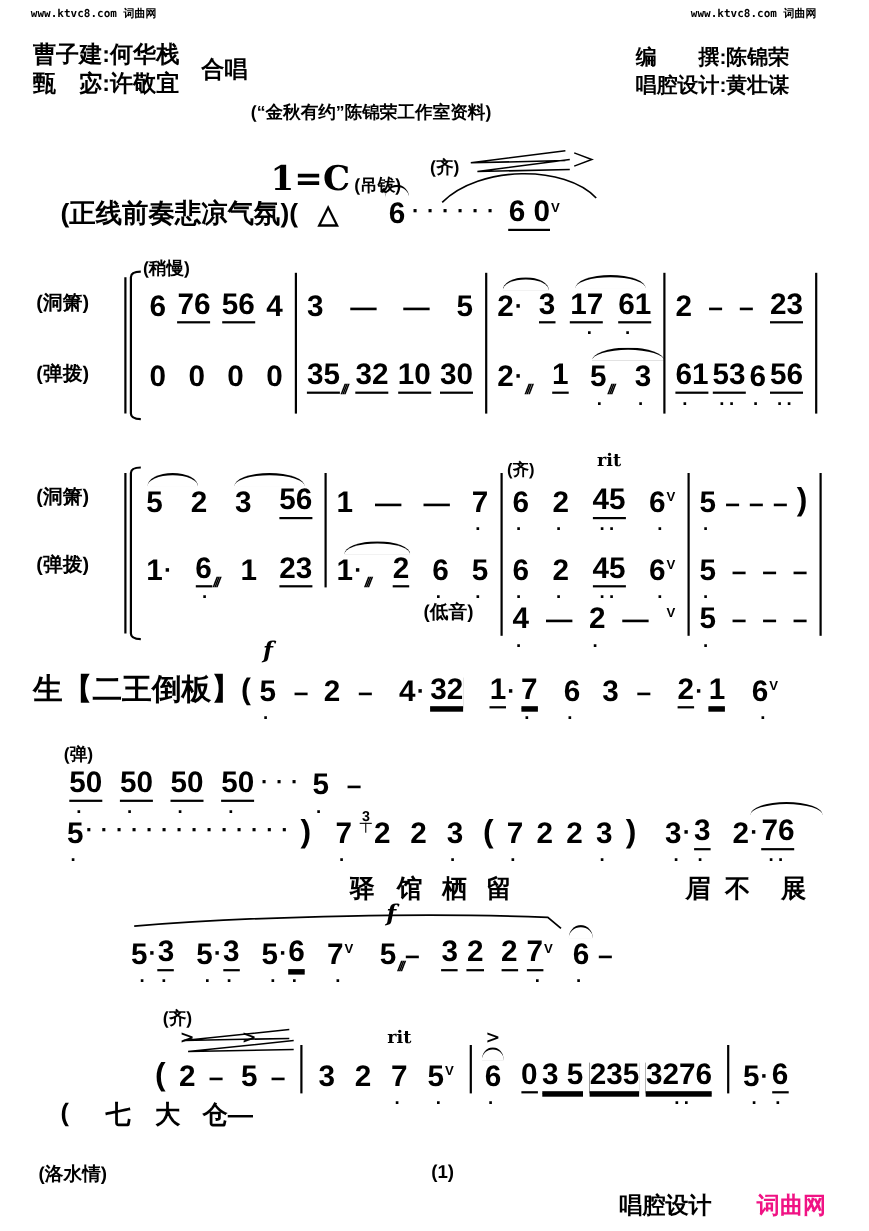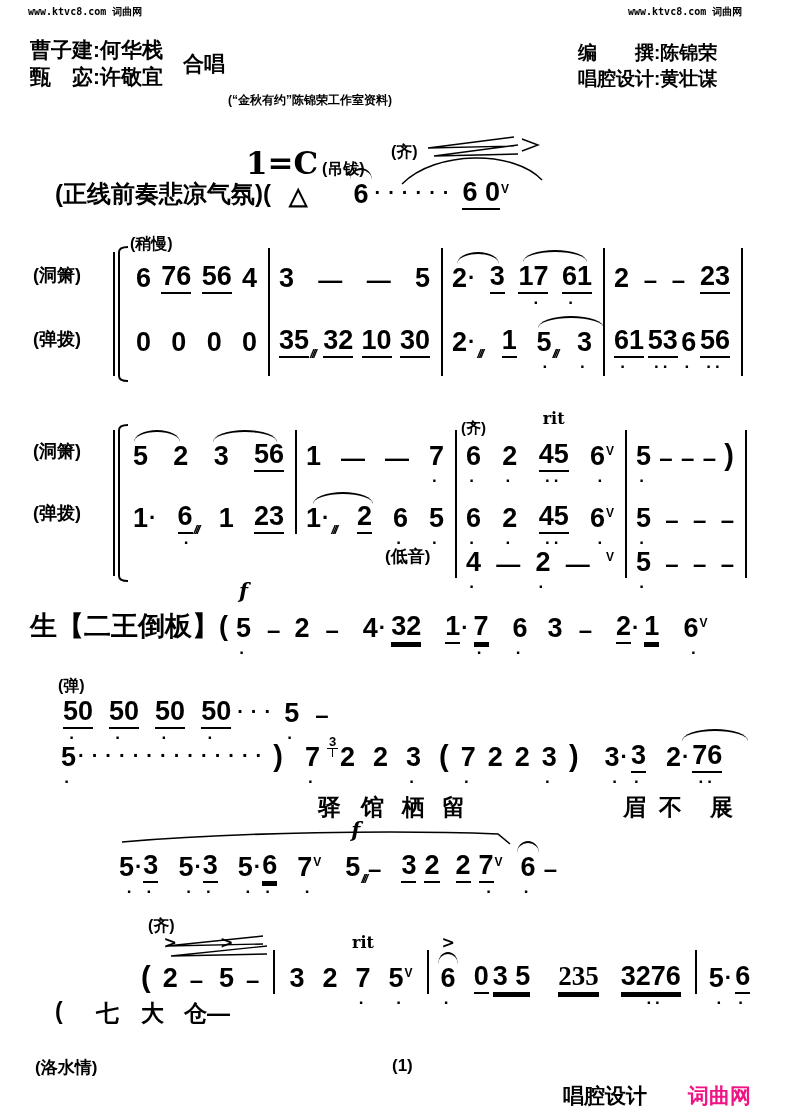--- a/index.html
+++ b/index.html
@@ -3,21 +3,21 @@
 <meta charset="utf-8">
 <style>
   html,body{margin:0;padding:0;background:#fff;}
   .page{position:relative;width:790px;height:1119px;background:#fff;overflow:hidden;
         font-family:"Liberation Sans",sans-serif;color:#000;}
   .abs{position:absolute;white-space:nowrap;}
   .wm{font-family:"DejaVu Sans Mono",monospace;font-size:10px;font-weight:bold;}
   .title{font-size:52px;font-weight:700;letter-spacing:4px;}
   .cred{font-size:21px;font-weight:600;line-height:27px;}
   .credR{font-size:19px;font-weight:600;line-height:26px;}
-  .sub{font-size:12px;font-weight:600;}
+  .sub{font-size:16px;font-weight:600;}
   .key{font-family:"DejaVu Serif",serif;font-size:31px;font-weight:700;}
   .small-cn{font-size:16px;font-weight:600;}
   .inst{font-size:18px;font-weight:600;}
   .lyr{font-size:23px;font-weight:600;}
   .daolbl{font-size:27px;font-weight:700;}
   .foot{font-size:17px;font-weight:600;}
   .src{font-size:21px;font-weight:600;}
   .srcsite{font-size:21px;font-weight:700;}
 
   
@@ -719,24 +719,24 @@
         <span class="bdots">.</span>
         <span class="arc" style="width: 20px;"></span>
         <span class="top2">&gt;</span>
       </span>
       <span class="tok" style="margin-left: 12px;">
         <span class="nt u1">0</span>
       </span>
       <span class="tok" style="margin-left: -2px;">
         <span class="nt u2">3 5</span>
       </span>
-      <span class="tok" style="margin-left: 22px; font-family: Liberation Serif, serif;">
+      <span class="tok" style="margin-left: 0;">
         <span class="nt u2">235</span>
       </span>
-      <span class="tok" style="margin-left: 16px;">
+      <span class="tok" style="margin-left: 0;">
         <span class="nt u2">3276</span>
         <span class="bdots"> ..</span>
       </span>
       <span class="tok bar" style="margin-left: 8px;"></span>
       <span class="tok">
         <span class="nt">5</span>
         <span class="hdot">·</span>
         <span class="bdots">.</span>
       </span>
       <span class="tok" style="margin-left: -4px;">

